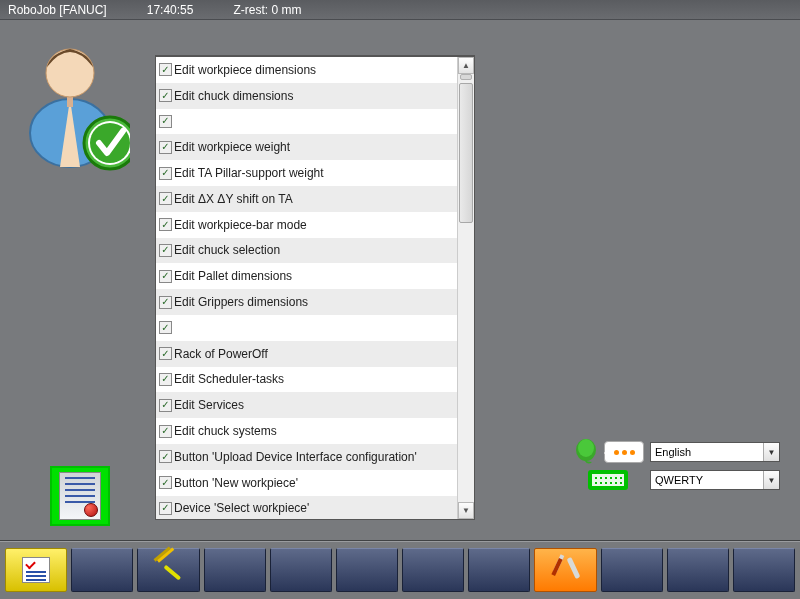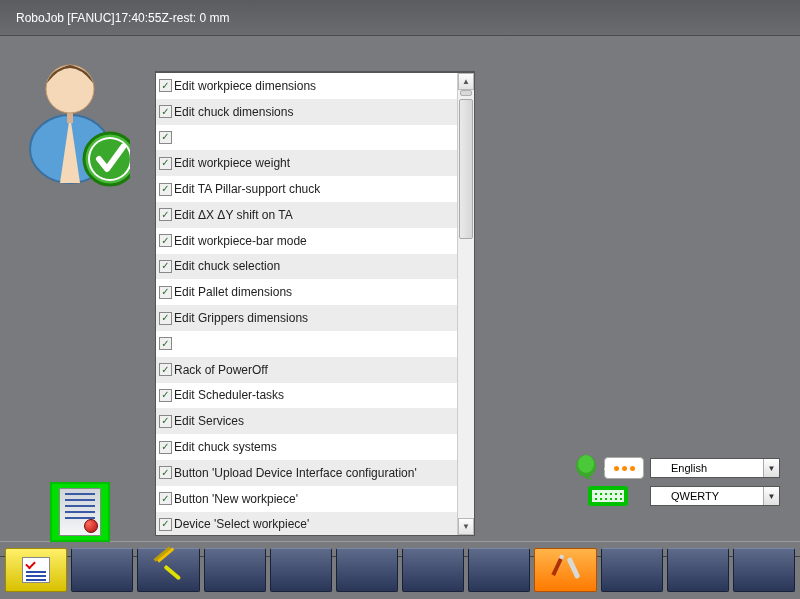--- a/index.html
+++ b/index.html
@@ -1,26 +1,27 @@
 <!DOCTYPE html>
 <html><head>
 <meta charset="utf-8">
 <style>
   * { box-sizing: border-box; margin: 0; padding: 0; }
   html, body { width: 800px; height: 599px; overflow: hidden; font-family: Arial, sans-serif; }
   body { background: #787a7d; display: flex; flex-direction: column; }
 
   .titlebar {
-    height: 36px;
+    height: 20px;
     background: linear-gradient(to bottom, #5a5c60, #6a6c70);
     color: #fff;
     font-size: 12px;
     display: flex;
     align-items: center;
-    padding: 0 16px;
+    padding: 0 8px;
+    gap: 40px;
     border-bottom: 1px solid #4a4c50;
   }
 
   .main-area {
     flex: 1;
     position: relative;
     background: #787a7d;
   }
 
   .user-avatar {
@@ -159,21 +160,21 @@
                 repeating-linear-gradient(to bottom, #fff 0 3px, #00c000 3px 5px);
     background-blend-mode: lighten;
     opacity: .9;
   }
   .combo {
     width: 130px; height: 20px;
     background: #fff;
     border: 1px solid #555;
     font-size: 11px;
     display: flex; align-items: center; justify-content: space-between;
-    padding-left: 20px;
+    padding-left: 4px;
   }
   .combo .arrow {
     width: 16px; height: 100%;
     border-left: 1px solid #aaa;
     display: flex; align-items: center; justify-content: center;
     background: linear-gradient(to bottom, #fdfdfd, #e0e0e0);
     font-size: 8px; color: #333;
   }
 
   .main-bottom-line {
@@ -298,21 +299,21 @@
         </div>
         <div class="list-item">
           <span class="chk">✓</span>
         </div>
         <div class="list-item">
           <span class="chk">✓</span>
           <span>Edit workpiece weight</span>
         </div>
         <div class="list-item">
           <span class="chk">✓</span>
-          <span>Edit TA Pillar-support chuck</span>
+          <span>Edit TA Pillar-support weight</span>
         </div>
         <div class="list-item">
           <span class="chk">✓</span>
           <span>Edit ΔX ΔY shift on TA</span>
         </div>
         <div class="list-item">
           <span class="chk">✓</span>
           <span>Edit workpiece-bar mode</span>
         </div>
         <div class="list-item">

